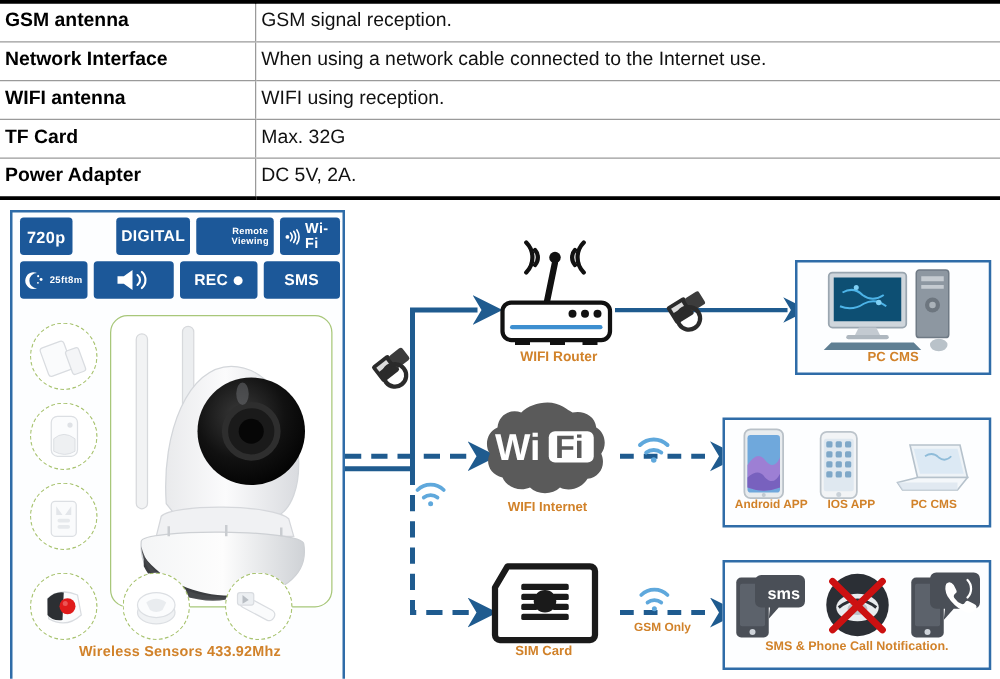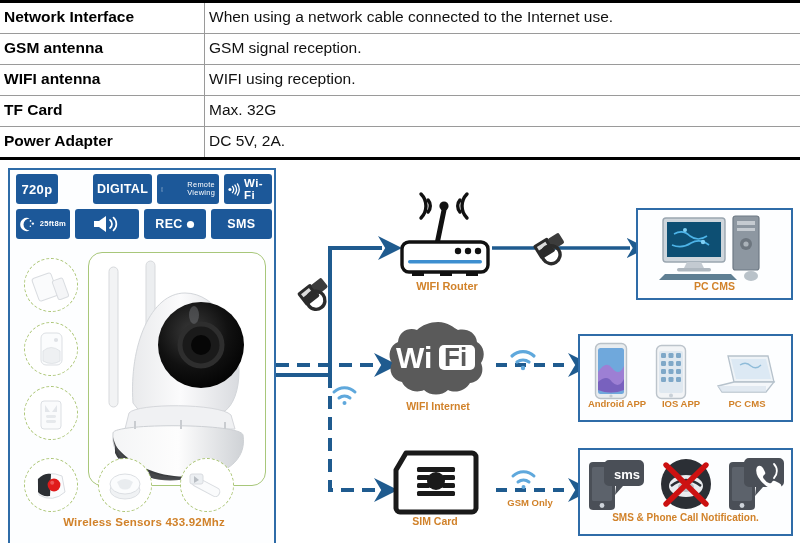--- a/index.html
+++ b/index.html
@@ -35,21 +35,21 @@
   .badges{position:absolute;left:6px;top:4px;width:256px;}
   .badge-row{display:flex;gap:5px;margin-bottom:5px;}
   .badge{
     background:#1c5899;color:#fff;border-radius:3px;
     height:30px;display:flex;align-items:center;justify-content:center;
     font-weight:bold;font-size:13px;letter-spacing:.3px;
     box-sizing:border-box;padding:0 4px;gap:3px;
   }
   .b-720{width:54px;}
   .b-digital{width:65px;font-size:12.5px;margin-left:30px;}
-  .b-remote{width:62px;font-size:7.4px;line-height:1.05;font-weight:normal;gap:24px;}
+  .b-remote{width:62px;font-size:7.4px;line-height:1.05;font-weight:bold;gap:24px;}
   .b-wifi{width:62px;font-size:11.5px;}
   .b-night{width:54px;font-size:7.6px;line-height:1.05;}
   .b-spk{width:65px;}
   .b-rec{width:62px;font-size:12.5px;}
   .b-sms{width:62px;font-size:12.5px;}
   .rv-txt{display:flex;flex-direction:column;align-items:center;justify-content:center;}
   .nv-txt{display:flex;flex-direction:row;align-items:flex-end;justify-content:center;text-align:right;}
 
   
   .cam-box{
@@ -101,26 +101,26 @@
 
   svg{display:block;}
   .lines{position:absolute;left:0;top:0;pointer-events:none;}
 </style>
 </head>
 <body>
 
 <table class="spec-table">
   <tbody>
     <tr>
+      <td class="spec-label">GSM antenna</td>
+      <td class="spec-value">GSM signal reception.</td>
+    </tr>
+    <tr>
       <td class="spec-label">Network Interface</td>
       <td class="spec-value">When using a network cable connected to the Internet use.</td>
-    </tr>
-    <tr>
-      <td class="spec-label">GSM antenna</td>
-      <td class="spec-value">GSM signal reception.</td>
     </tr>
     <tr>
       <td class="spec-label">WIFI antenna</td>
       <td class="spec-value">WIFI using reception.</td>
     </tr>
     <tr>
       <td class="spec-label">TF Card</td>
       <td class="spec-value">Max. 32G</td>
     </tr>
     <tr>

